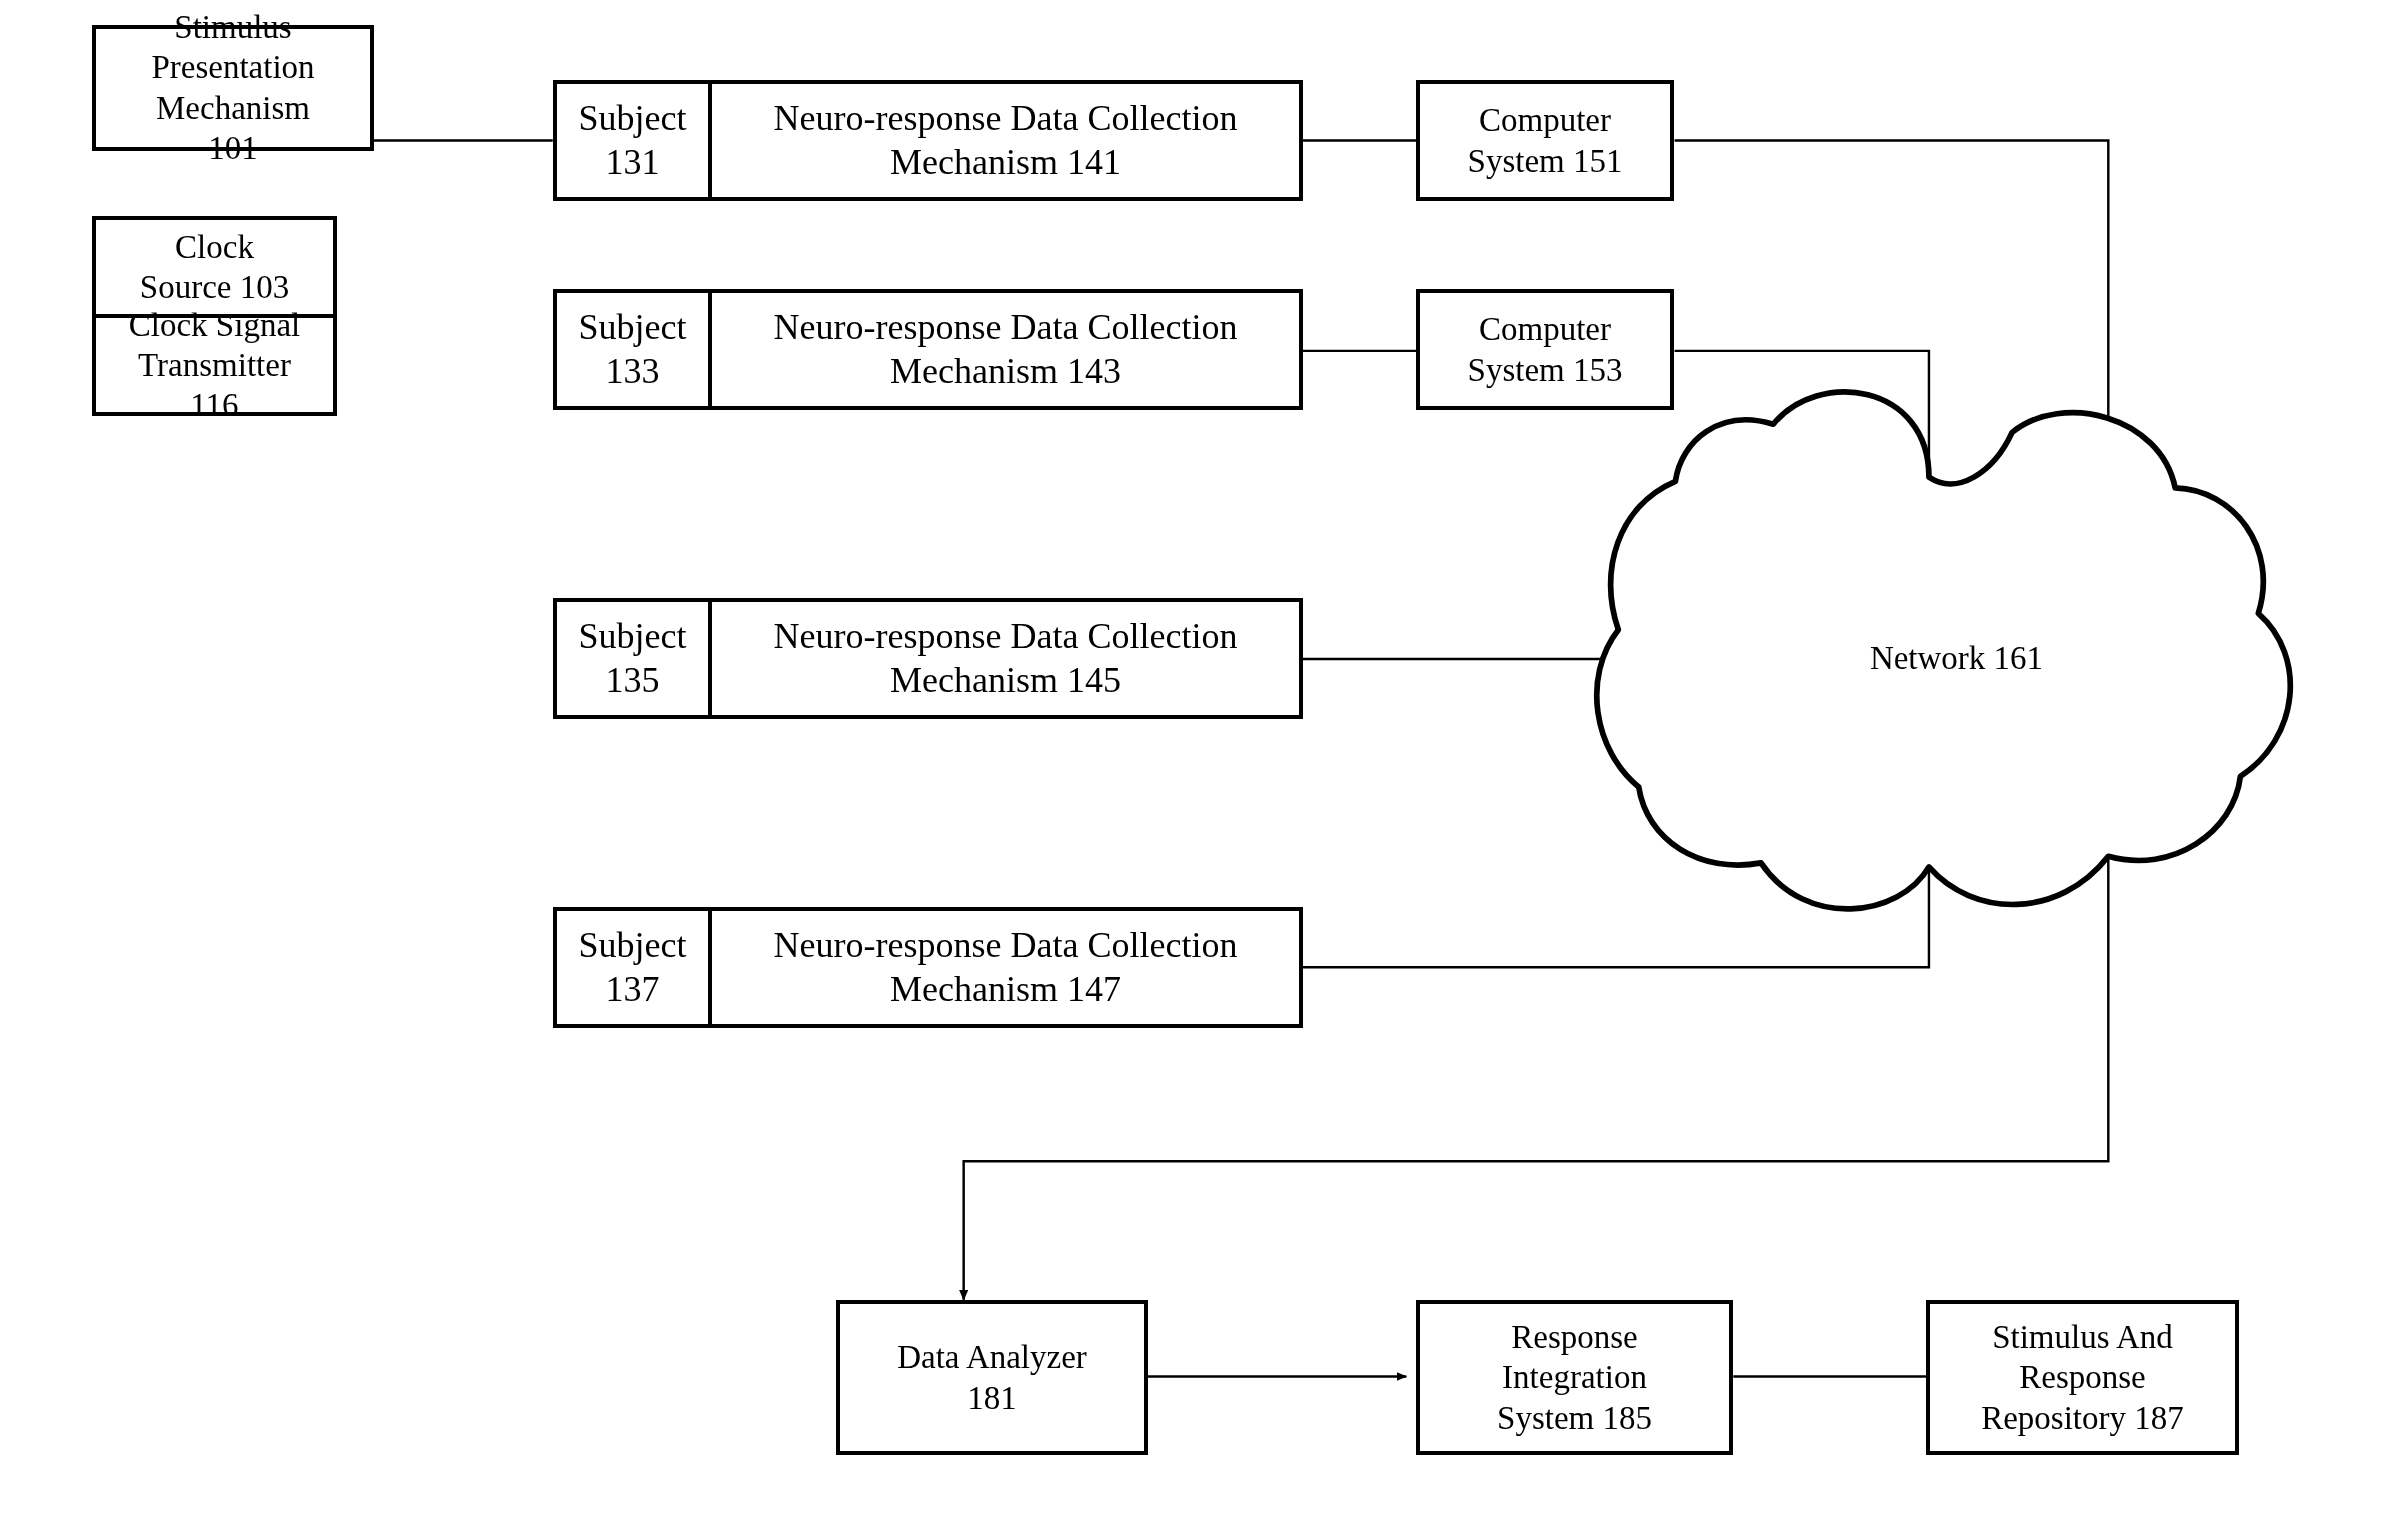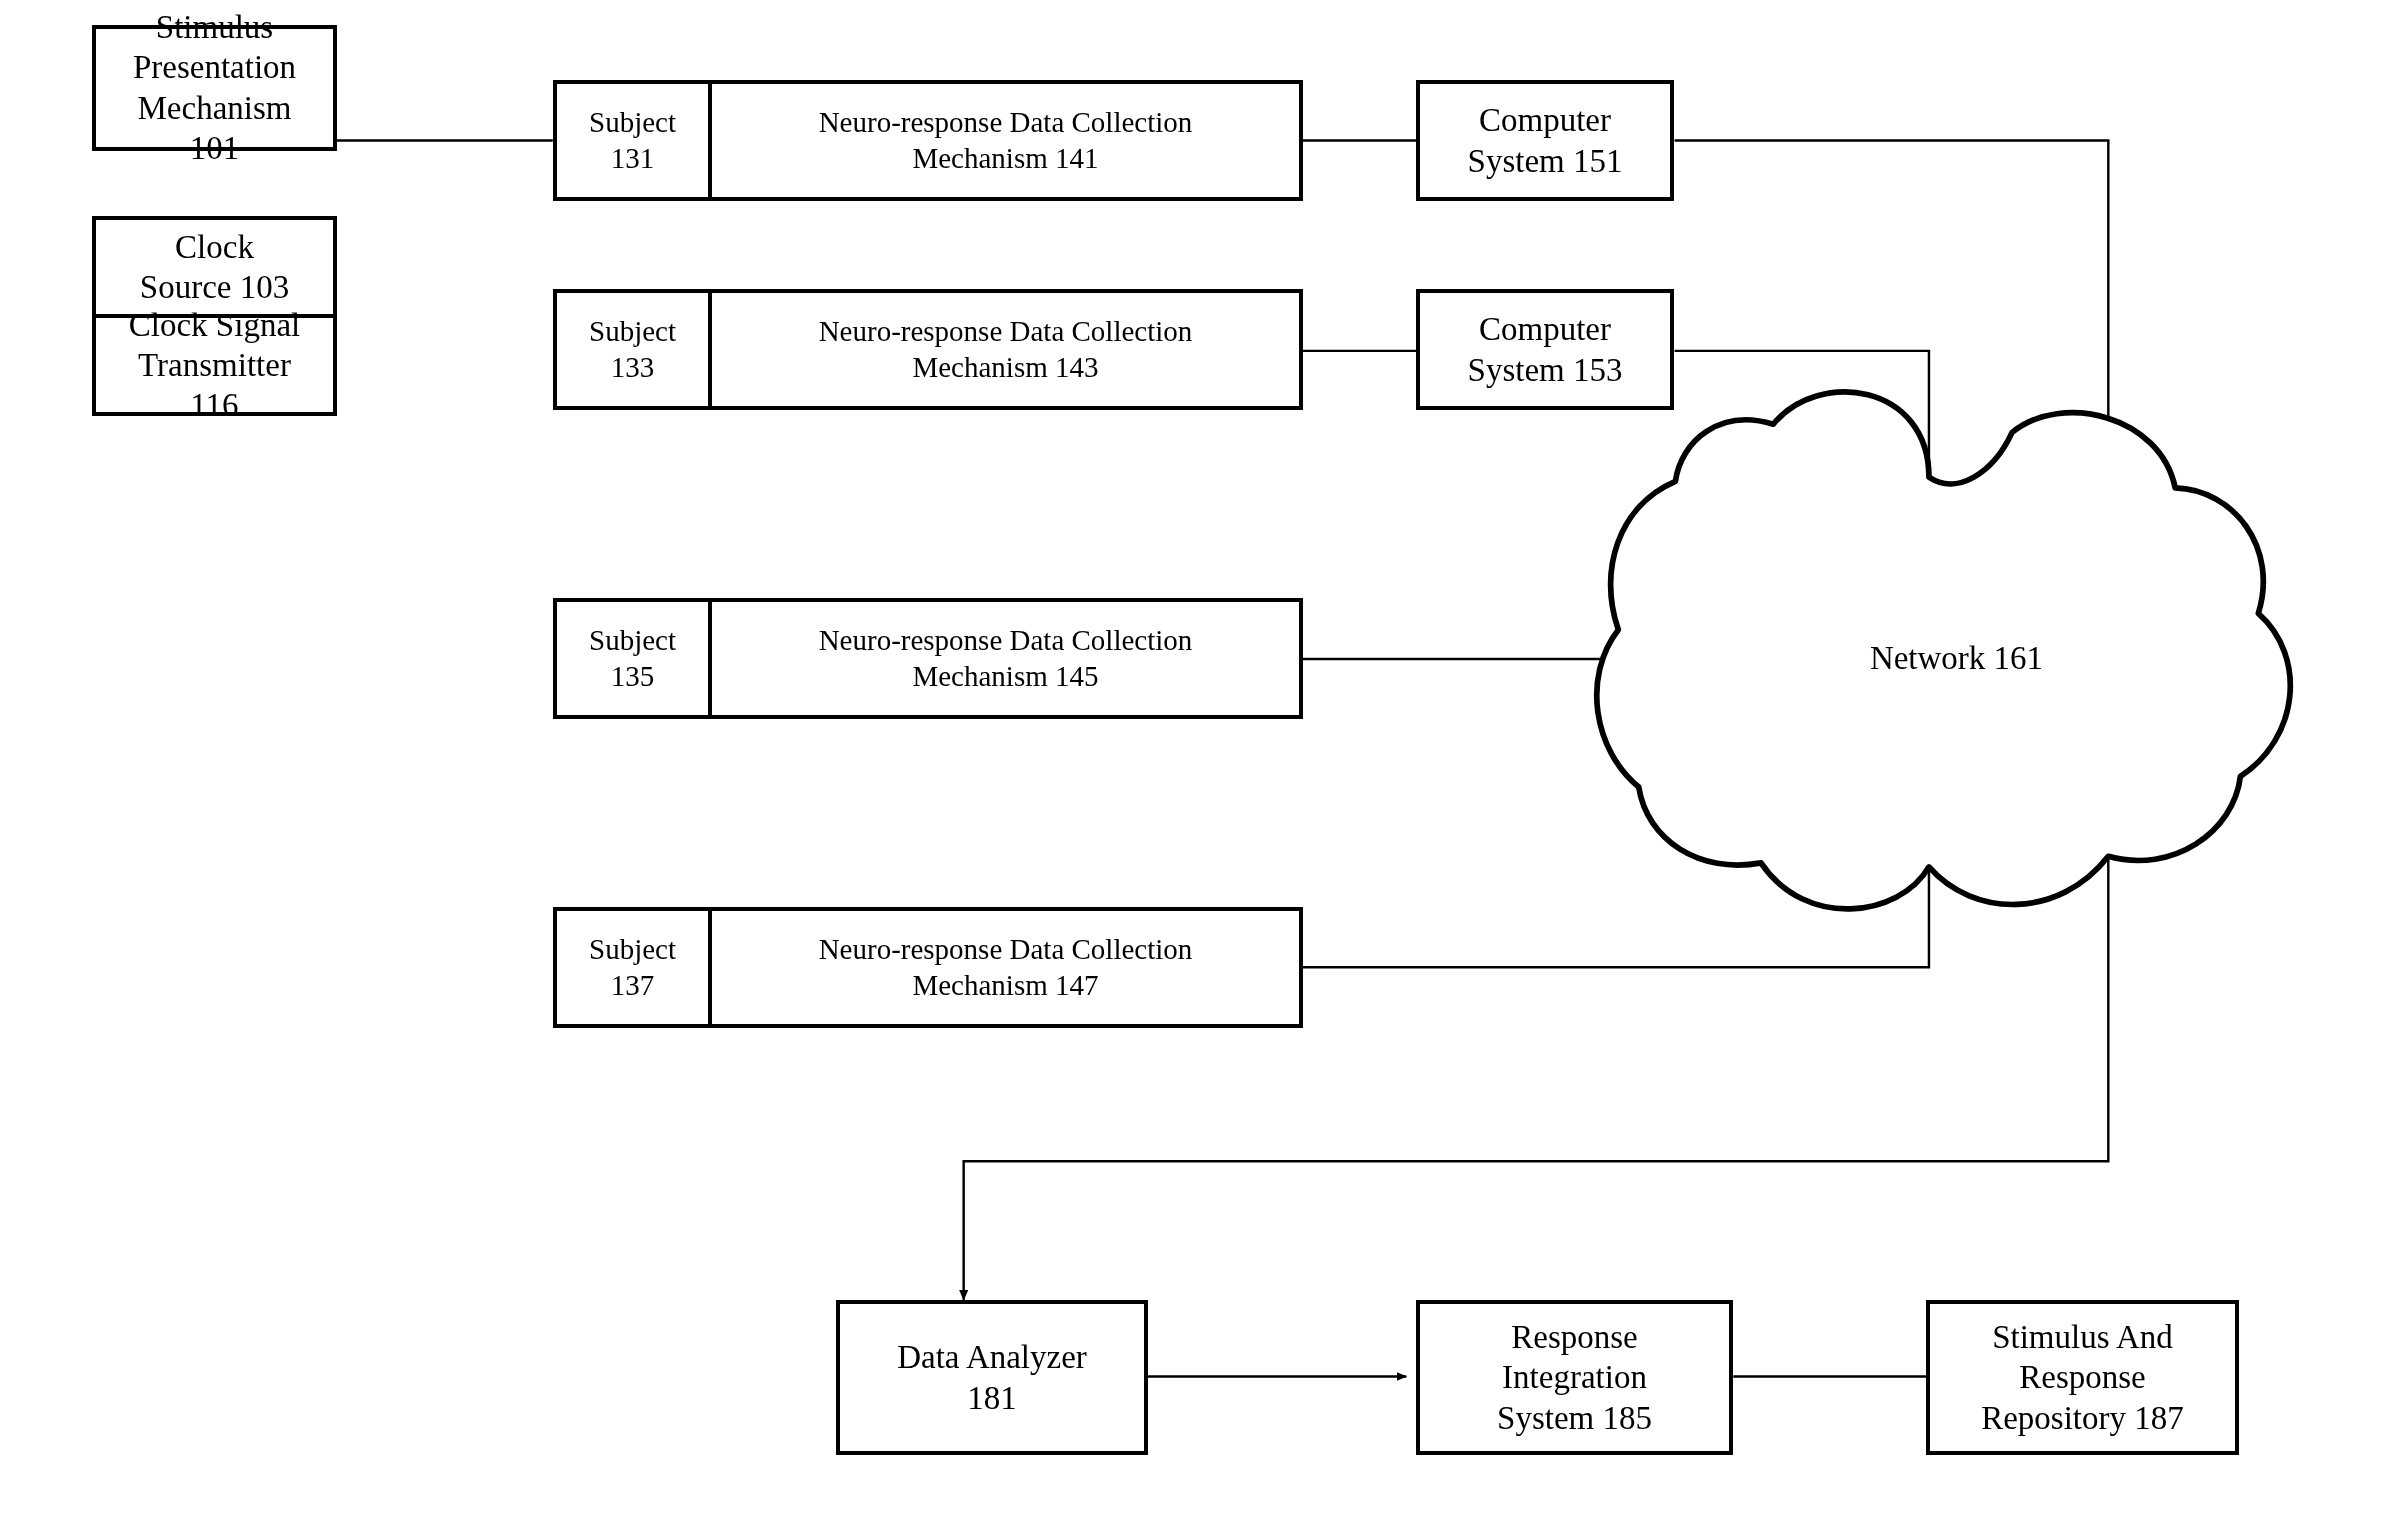--- a/index.html
+++ b/index.html
@@ -79,21 +79,21 @@
     border-bottom: 4.1px solid #000000;
   }
   .split-h .cell .label,
   .split-v .cell .label {
     display: block;
     padding: 0 6.5px;
     white-space: pre-line;
   }
   
   .fs-lg { font-size: 33px; }
-  .fs-md { font-size: 29px; }
+  .fs-md { font-size: 36px; }
   
   #wires {
     position: absolute;
     left: 0;
     top: 0;
     width: 2401px;
     height: 1539px;
     z-index: 2;
   }
   #cloudlayer {
@@ -154,21 +154,21 @@
              C 2215 1140, 2330 1125, 2366 1063
              C 2420 1125, 2525 1128, 2586 1050
              C 2665 1072, 2740 1020, 2748 952
              C 2820 905, 2830 805, 2770 752
              C 2795 672, 2740 600, 2668 598
              C 2650 510, 2530 480, 2468 530
              C 2445 580, 2400 608, 2366 585
              Z" fill="#ffffff" stroke="#000000" stroke-width="7" stroke-linejoin="round" stroke-linecap="round"></path>
   </svg>
 
-  <div class="node fs-lg" style="left:92px; top:24.5px; width:245px; height:126px;">
+  <div class="node fs-lg" style="left:92px; top:24.5px; width:282px; height:126px;">
     <span class="label">Stimulus
 Presentation
 Mechanism
 101</span>
   </div>
 
   <div class="split-v" style="left:92px; top:216px; width:245px; height:200px;">
     <div class="cell first fs-lg" style="height:98px;">
       <span class="label">Clock
 Source 103</span>

